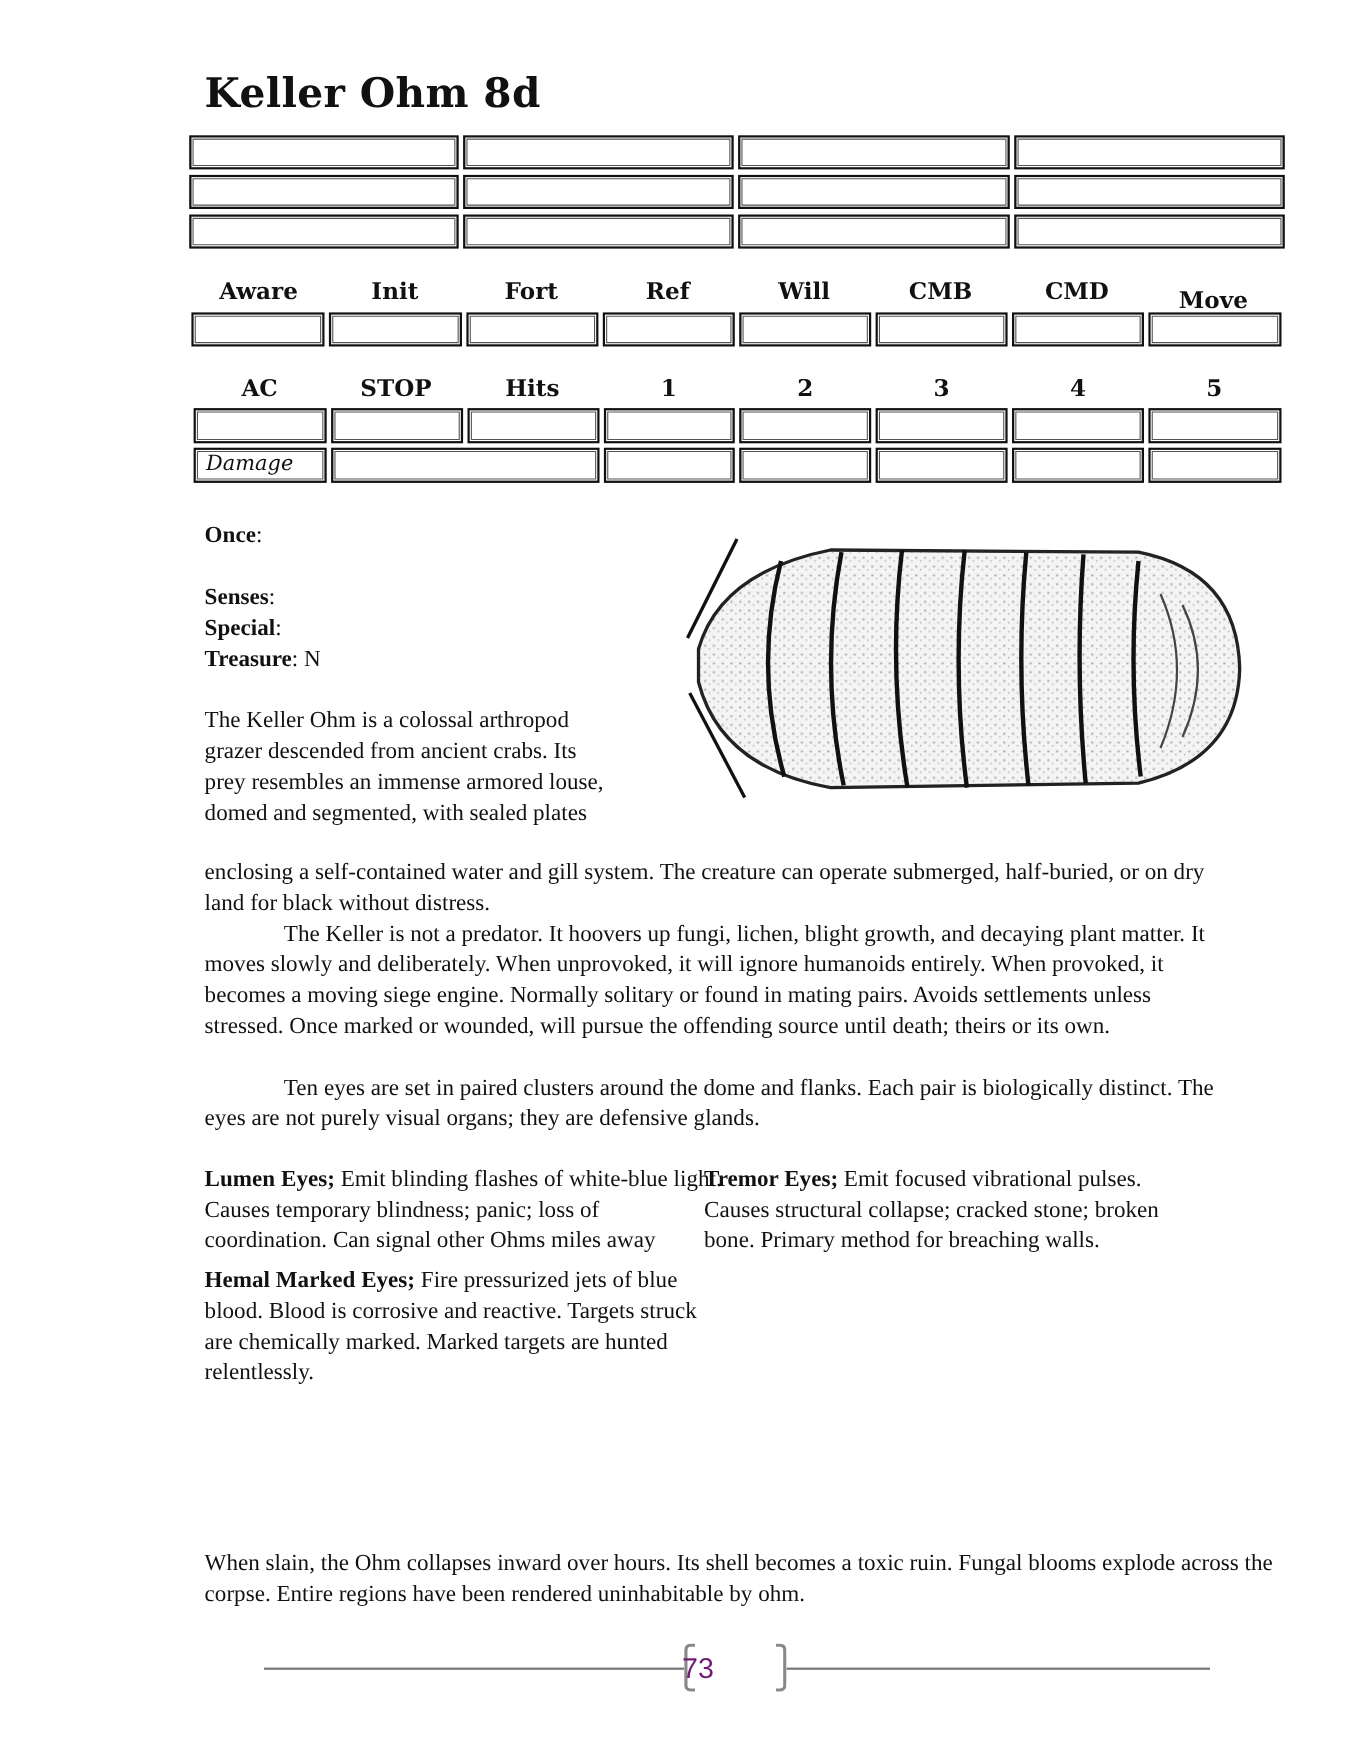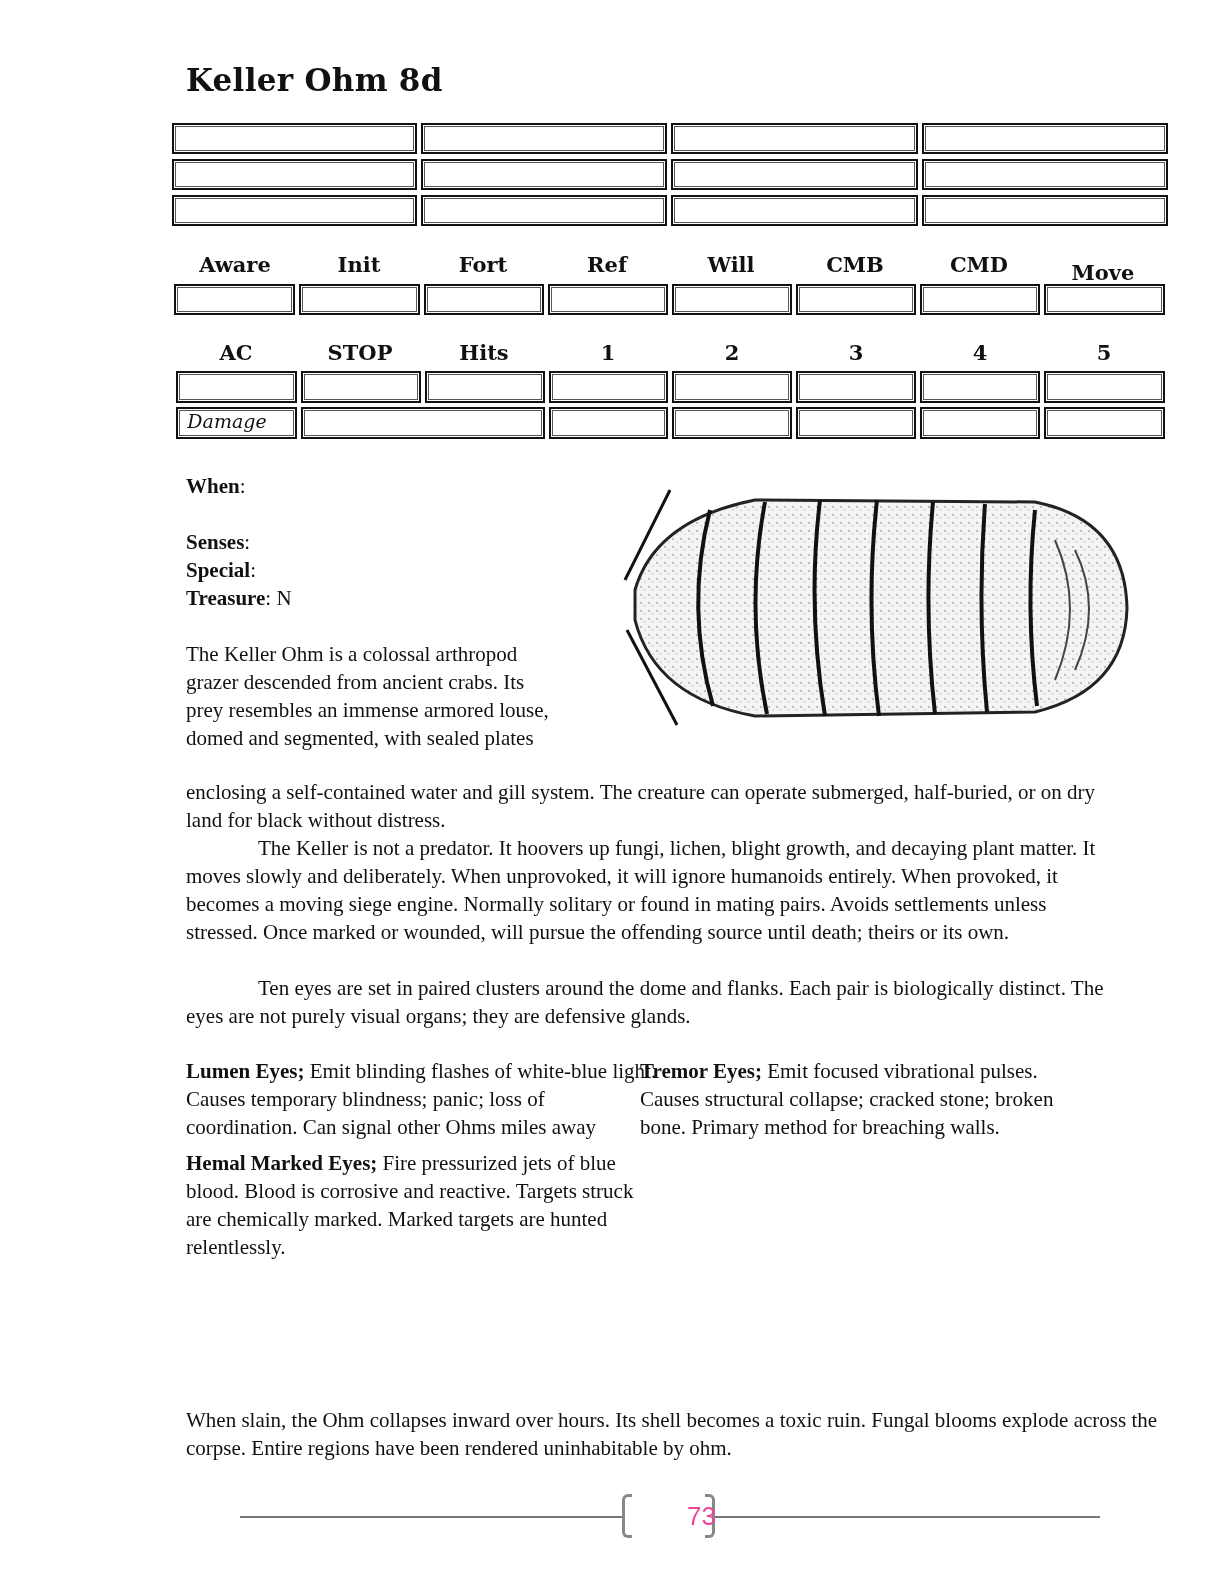--- a/index.html
+++ b/index.html
@@ -1,29 +1,29 @@
 <!DOCTYPE html>
 <html><head>
 <meta charset="utf-8">
 <style>
   * { box-sizing: border-box; margin: 0; padding: 0; }
   body { width: 1224px; height: 1584px; background: #ffffff; position: relative; font-family: "DejaVu Serif", "Liberation Serif", serif; color: #111; overflow: hidden; }
-  .title { position: absolute; left: 186px; top: 62px; font-size: 31px; font-weight: bold; font-family: "DejaVu Serif", serif; letter-spacing: 0.3px; }
+  .title { position: absolute; left: 186px; top: 62px; font-size: 37px; font-weight: bold; font-family: "DejaVu Serif", serif; letter-spacing: 0.3px; }
   .box { position: absolute; border: 2px solid #111; box-shadow: inset 0 0 0 1px #fff, inset 0 0 0 2px #555; background: #fff; }
   .lbl { position: absolute; font-weight: bold; font-size: 21px; text-align: center; width: 120px; font-family: "DejaVu Serif", serif; }
   .dmg { position: absolute; font-style: italic; font-size: 19px; text-align: center; font-family: "DejaVu Serif", serif; }
   .stat { position: absolute; left: 186px; font-size: 21px; font-family: "Liberation Serif", serif; line-height: 28px; }
   .stat b { font-weight: bold; }
   .para { position: absolute; font-size: 21px; font-family: "Liberation Serif", serif; line-height: 28px; }
   .indent { text-indent: 72px; }
   .eye { font-size: 21px; font-family: "Liberation Serif", serif; line-height: 28px; margin-bottom: 8px; }
   .eye b { font-weight: bold; }
   .col { position: absolute; top: 1057px; }
   .footer-line { position: absolute; height: 2px; background: #777; top: 1516px; }
-  .page-num { position: absolute; left: 620px; top: 1496px; width: 96px; height: 40px; text-align: right; font-size: 26px; font-family: "Liberation Sans", sans-serif; line-height: 40px; color: #ec4899; }
+  .page-num { position: absolute; left: 620px; top: 1496px; width: 96px; height: 40px; text-align: left; font-size: 26px; font-family: "Liberation Sans", sans-serif; line-height: 40px; color: #701a75; }
   .brk { position: absolute; top: 1494px; width: 10px; height: 44px; border: 3px solid #888; }
   .brk.l { left: 622px; border-right: none; border-radius: 6px 0 0 6px; }
   .brk.r { left: 705px; border-left: none; border-radius: 0 6px 6px 0; }
   .bug { position: absolute; left: 615px; top: 480px; width: 520px; height: 255px; }
 </style>
 </head>
 <body>
 
 <div class="title">Keller Ohm 8d</div>
 
@@ -80,21 +80,21 @@
 
 <div class="box" style="left:176px;top:407px;width:121px;height:32px"></div>
 <div class="dmg" style="left:176px;top:410px;width:102px">Damage</div>
 <div class="box" style="left:301px;top:407px;width:244px;height:32px"></div>
 <div class="box" style="left:549px;top:407px;width:119px;height:32px"></div>
 <div class="box" style="left:672px;top:407px;width:120px;height:32px"></div>
 <div class="box" style="left:796px;top:407px;width:120px;height:32px"></div>
 <div class="box" style="left:920px;top:407px;width:120px;height:32px"></div>
 <div class="box" style="left:1044px;top:407px;width:121px;height:32px"></div>
 
-<div class="stat" style="top:472px"><b>When</b><span>:</span></div>
+<div class="stat" style="top:472px"><b>Once</b><span>:</span></div>
 <div class="stat" style="top:528px"><b>Senses</b><span>:</span></div>
 <div class="stat" style="top:556px"><b>Special</b><span>:</span></div>
 <div class="stat" style="top:584px"><b>Treasure</b><span>: N</span></div>
 
 <svg class="bug" viewBox="0 0 520 255">
   <defs>
     <pattern id="spk" width="8" height="8" patternUnits="userSpaceOnUse">
       <circle cx="2" cy="3" r="1.1" fill="#333"></circle>
         <circle cx="6" cy="6" r="0.8" fill="#555"></circle>
     </pattern>

